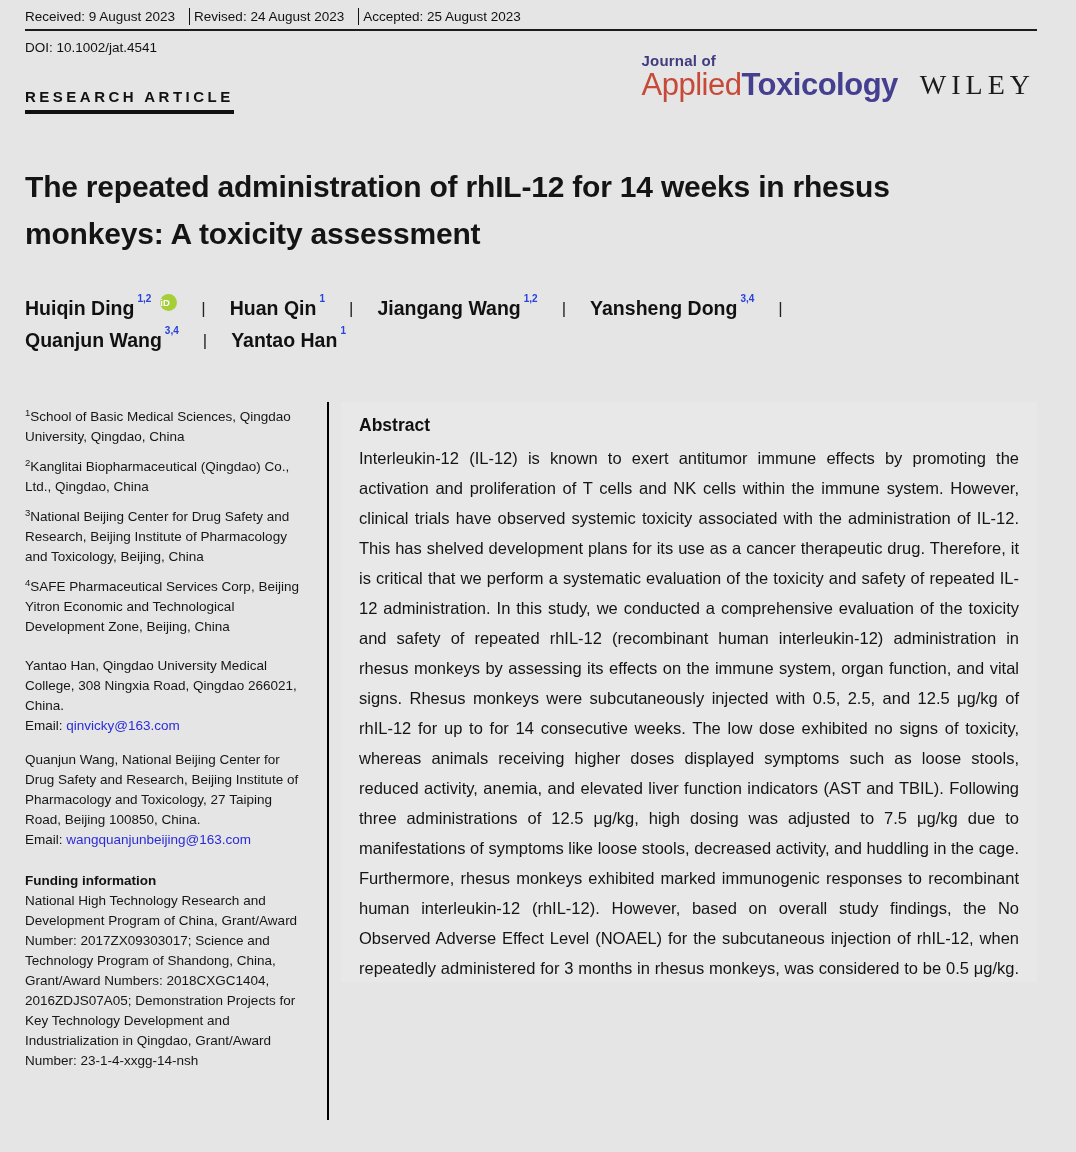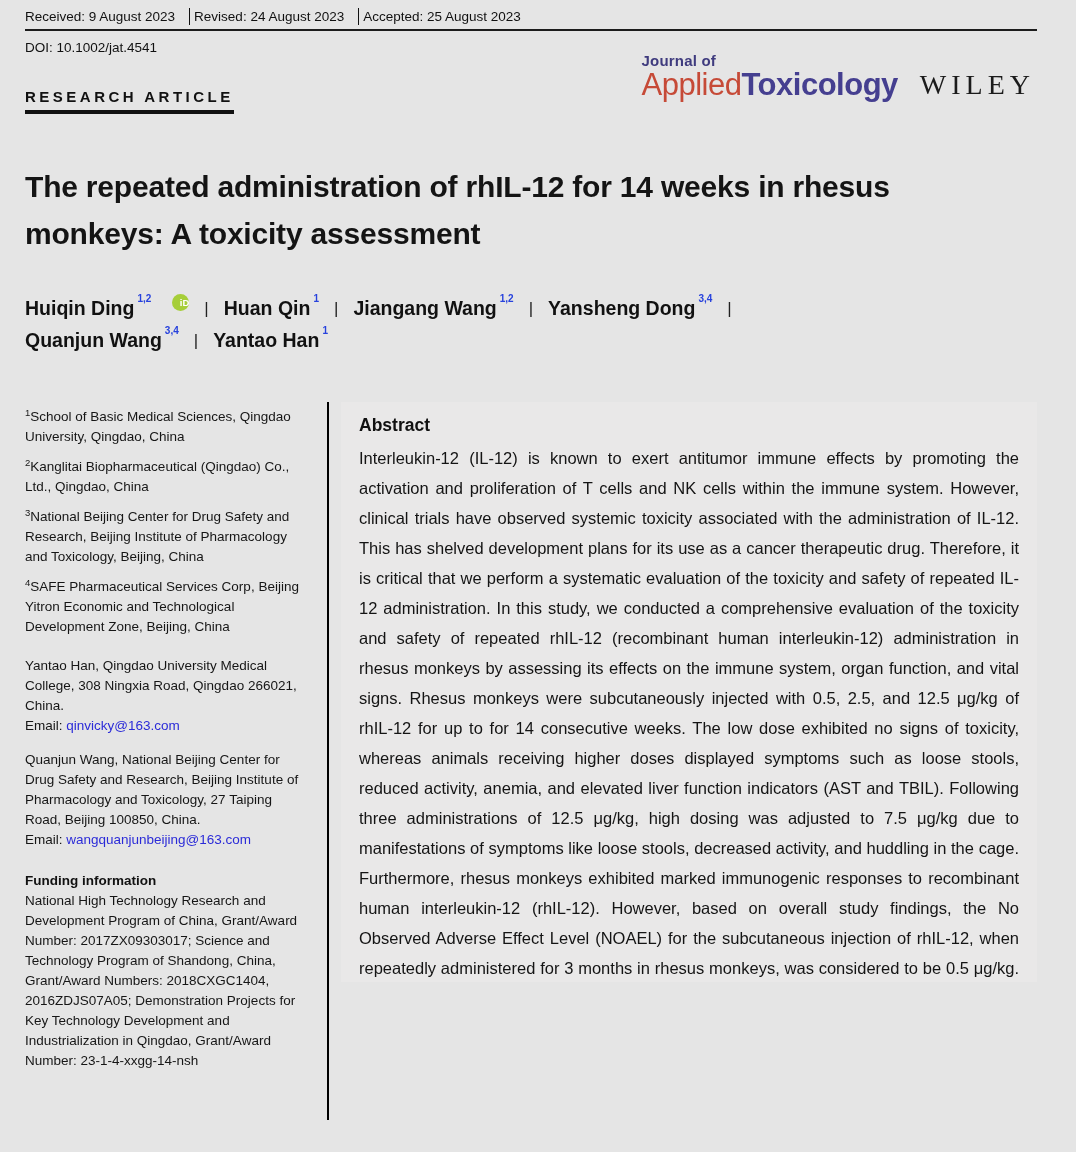--- a/index.html
+++ b/index.html
@@ -50,31 +50,31 @@
     font-size: 15px; font-weight: 700; letter-spacing: 3.5px; color: #111;
     padding-bottom: 5px; border-bottom: 4px solid #111; text-align: right;
   }
   .title {
     margin-top: 49px;
     font-size: 30px; font-weight: 700; line-height: 47px;
     color: #141414; letter-spacing: -0.2px;
     max-width: 1005px;
   }
   .authors { margin-top: 40px; }
-  .author-row { display: flex; align-items: center; margin-bottom: 9px; }
+  .author-row { display: flex; align-items: center; margin-bottom: 9px; gap: 9px; }
   .author { display: flex; align-items: flex-start; }
   .author-name { font-size: 19.5px; font-weight: 700; color: #111; }
   .author-sup {
     font-size: 10px; font-weight: 700; color: #2742dd;
     position: relative; top: -4px; margin-left: 3px;
   }
   .orcid-badge {
     display: inline-block; width: 17px; height: 17px; border-radius: 50%;
     background: #a6ce39; color: #fff; font-size: 9.5px; font-weight: 700;
-    text-align: right; line-height: 17px; margin-left: 21px; position: relative; top: -3px;
+    text-align: left; line-height: 17px; margin-left: 9px; position: relative; top: -3px;
   }
   .author-sep { font-size: 17px; font-weight: 400; color: #222; margin: 0 15px; }
 
   
   .columns { display: flex; margin-top: 50px; height: 718px; }
   .left-col { width: 280px; flex: none; padding-top: 5px; }
   .col-divider { width: 2px; flex: none; background: #000; margin-left: 22px; }
   .left-col p, .left-col .aff { font-size: 13.5px; line-height: 20px; color: #161616; }
   .aff { margin-bottom: 10px; }
   .aff sup { font-size: 9.5px; line-height: 0; }

